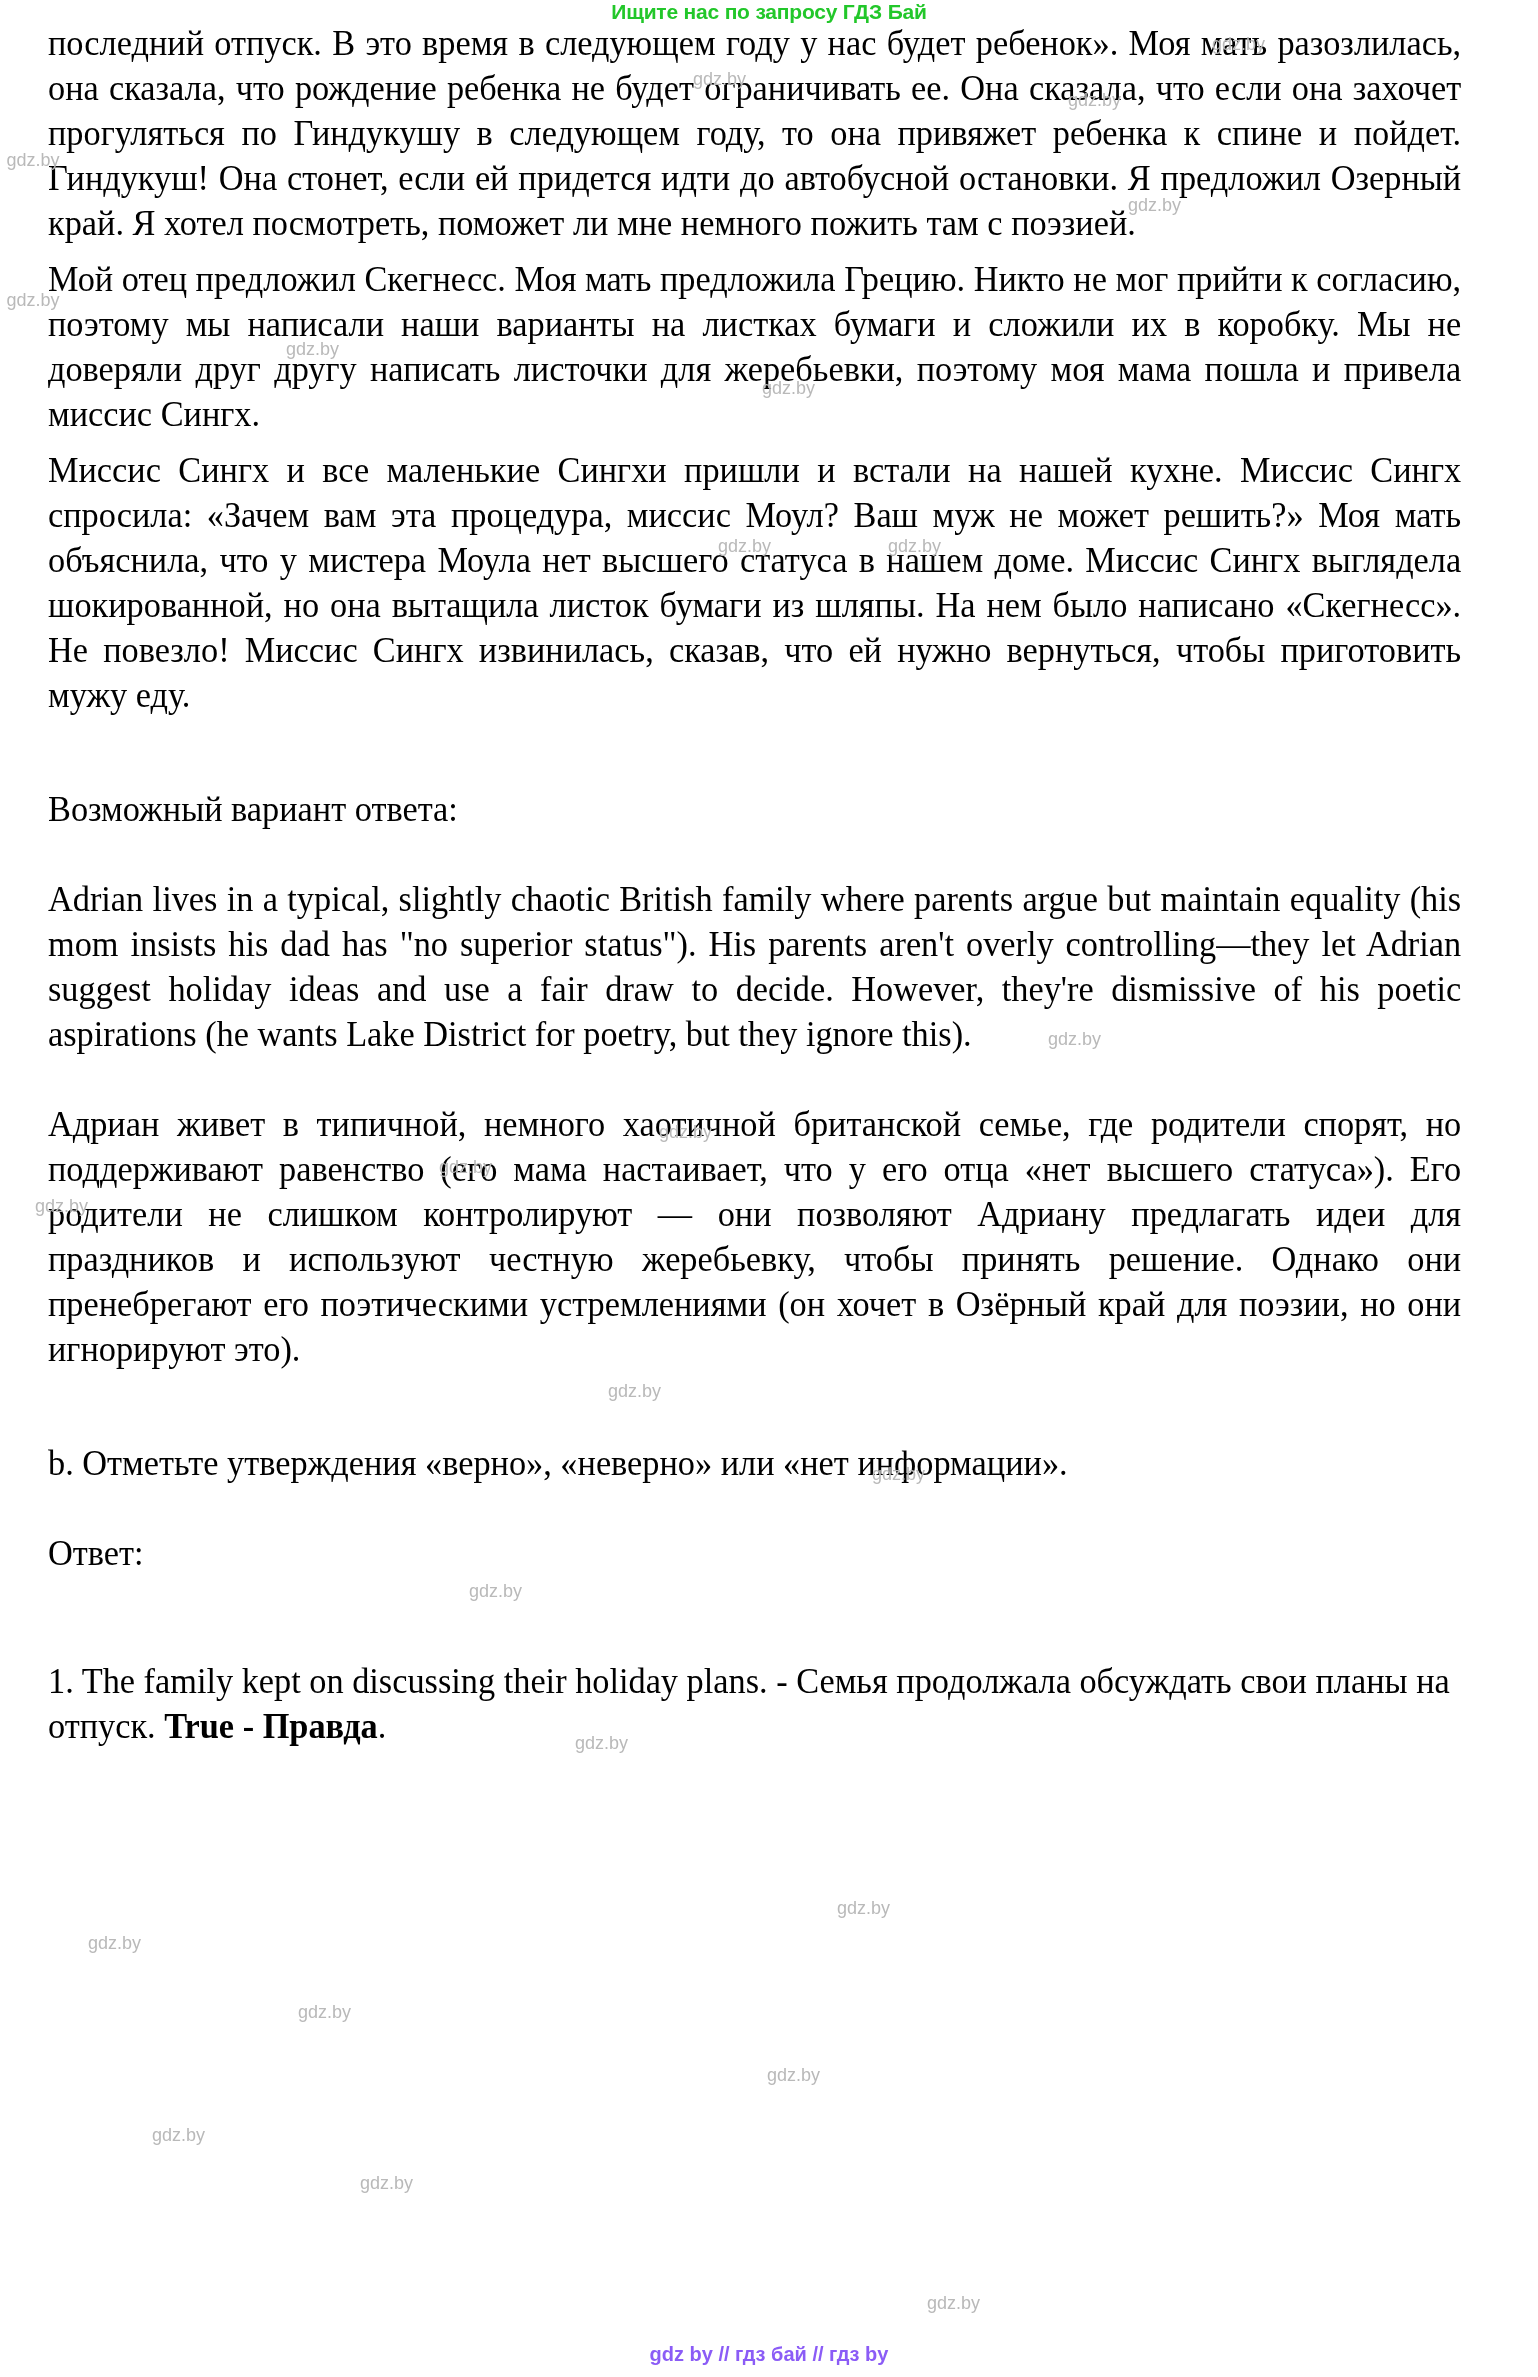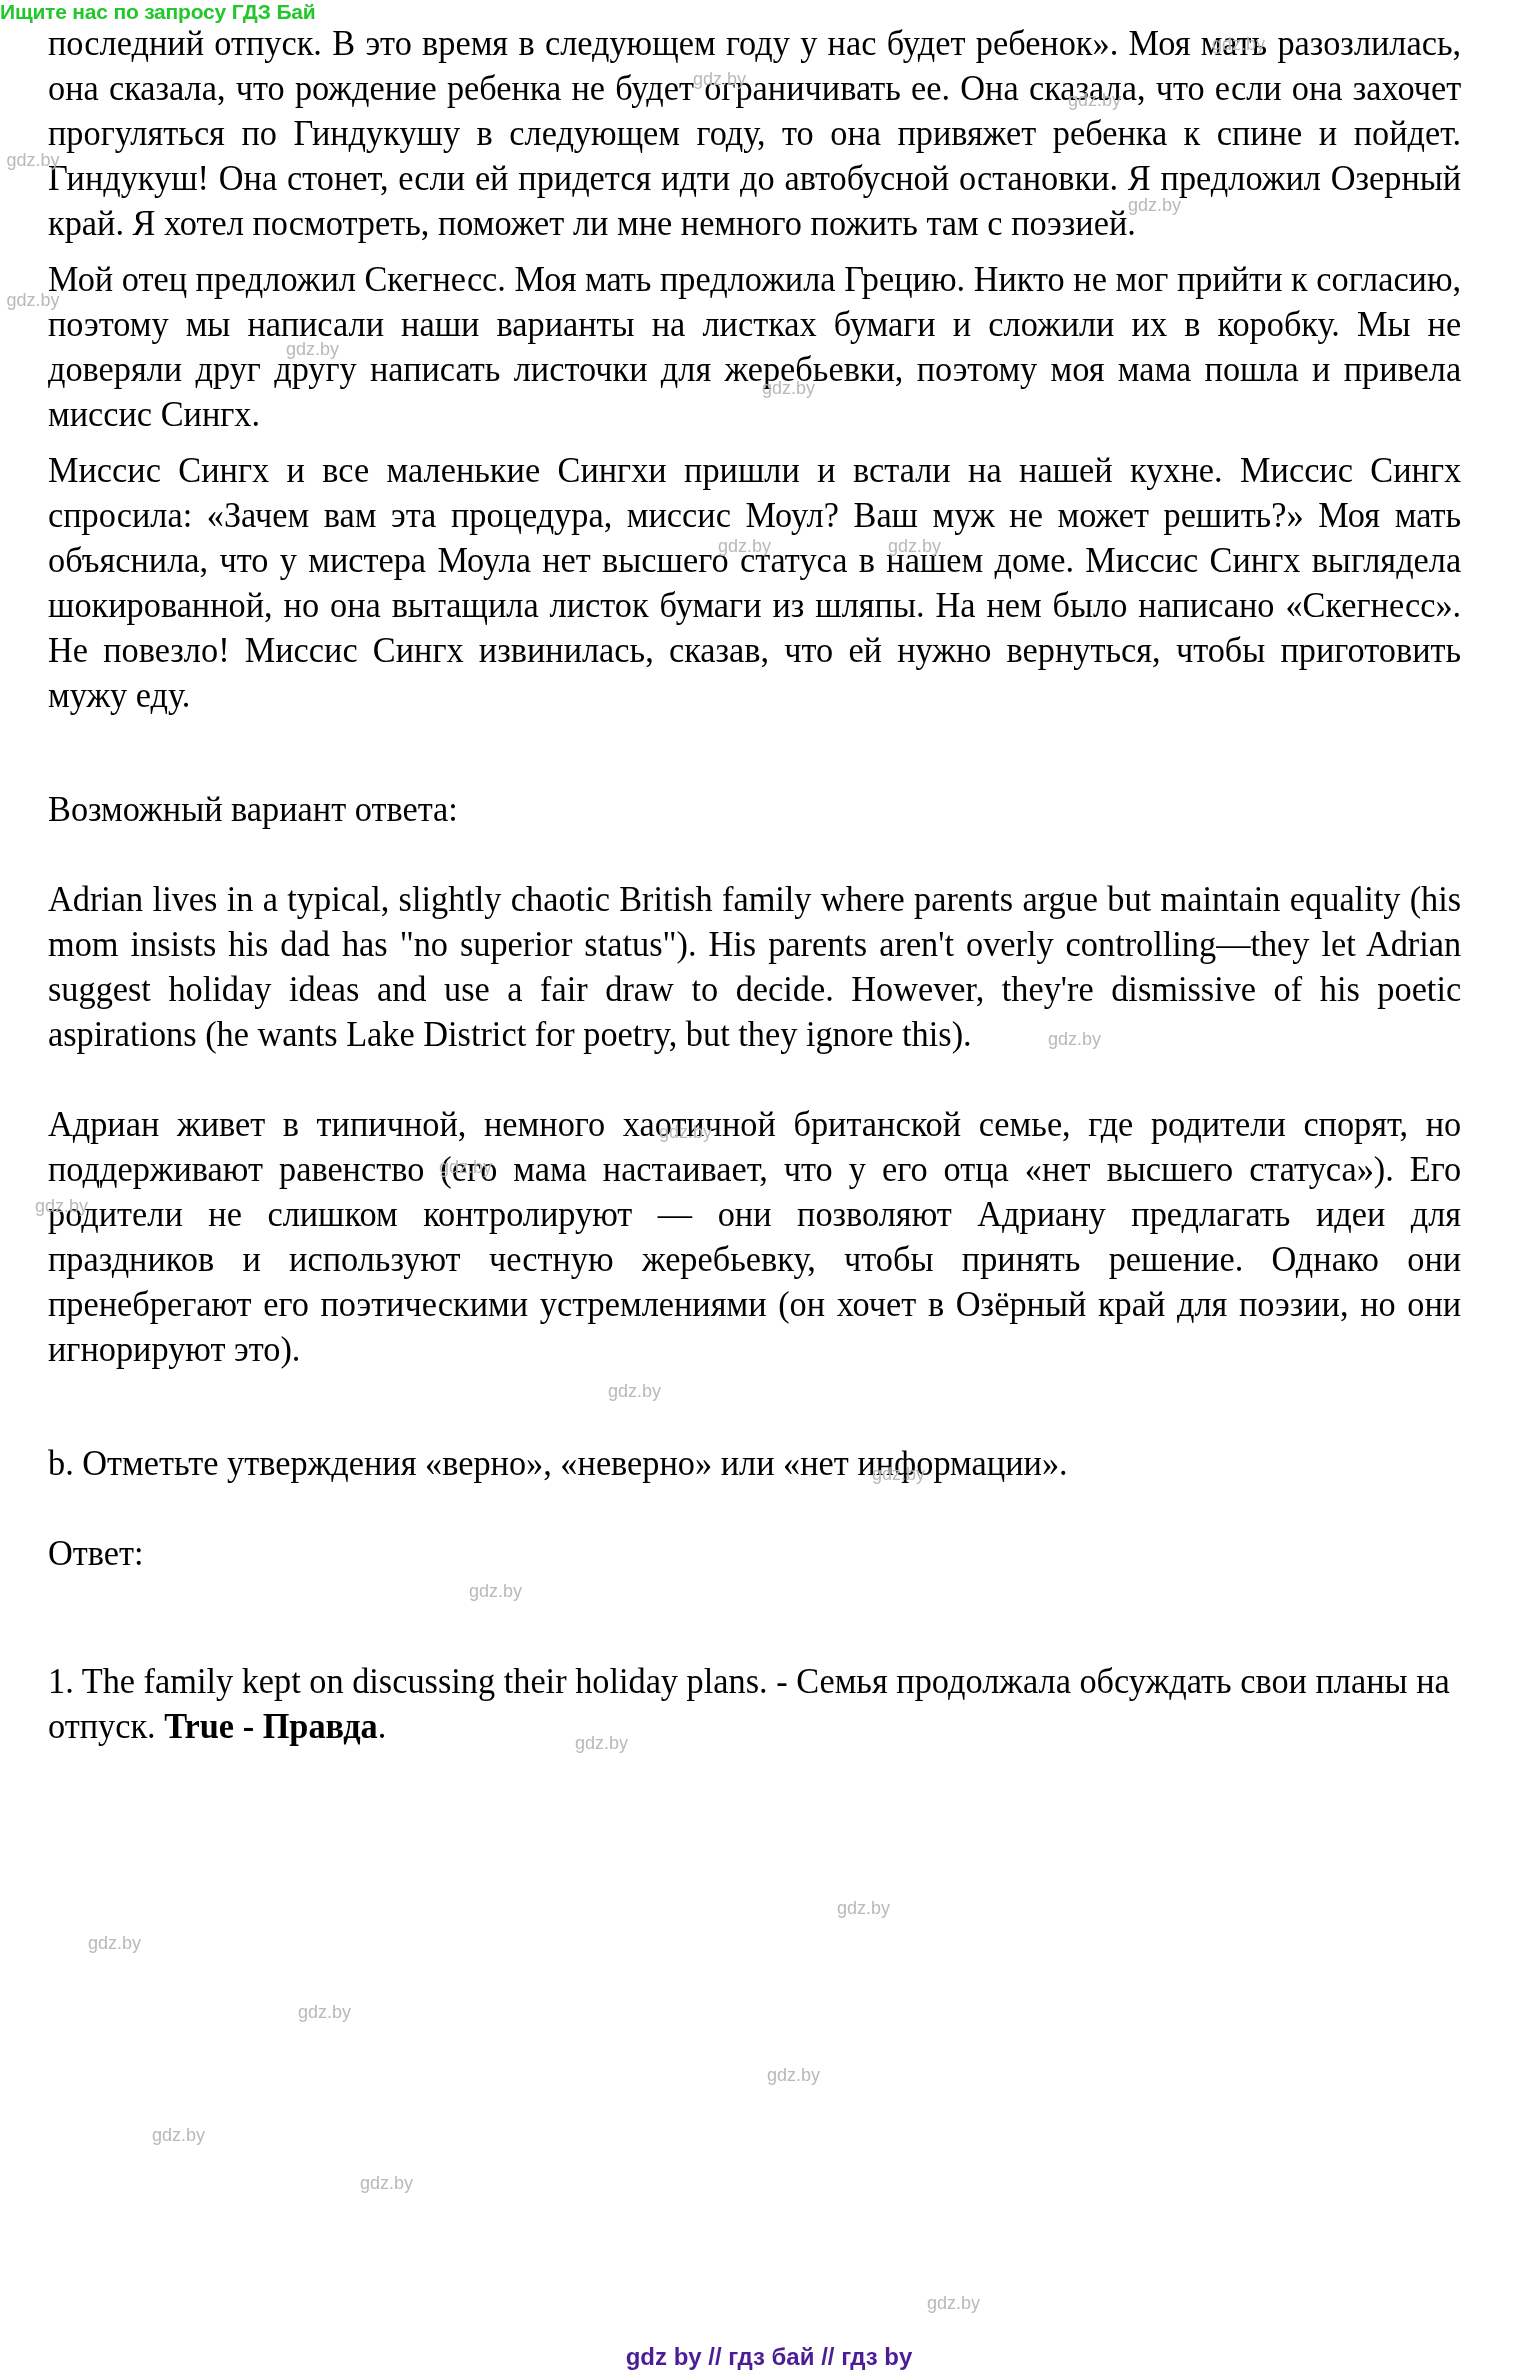--- a/index.html
+++ b/index.html
@@ -14,21 +14,21 @@
     overflow: hidden;
     font-family: "Liberation Serif", "DejaVu Serif", serif;
   }
 
   
   .promo-header {
     position: absolute;
     top: 0px;
     left: 0;
     width: 100%;
-    text-align: left;
+    text-align: center;
     font-family: "Liberation Sans", sans-serif;
     font-weight: bold;
     font-size: 21px;
     color: #22c72a;
     letter-spacing: -0.2px;
     white-space: nowrap;
   }
 
   
   .page {
@@ -70,22 +70,22 @@
 
   
   .footer-links {
     position: absolute;
     top: 2343px;
     left: 0;
     width: 100%;
     text-align: center;
     font-family: "Liberation Sans", sans-serif;
     font-weight: bold;
-    font-size: 24px;
-    color: #4c1d95;
+    font-size: 20px;
+    color: #8b5cf6;
     white-space: nowrap;
   }
 </style>
 </head>
 <body>
 
 <div class="promo-header">Ищите нас по запросу ГДЗ Бай</div>
 
 <div class="page">
 

